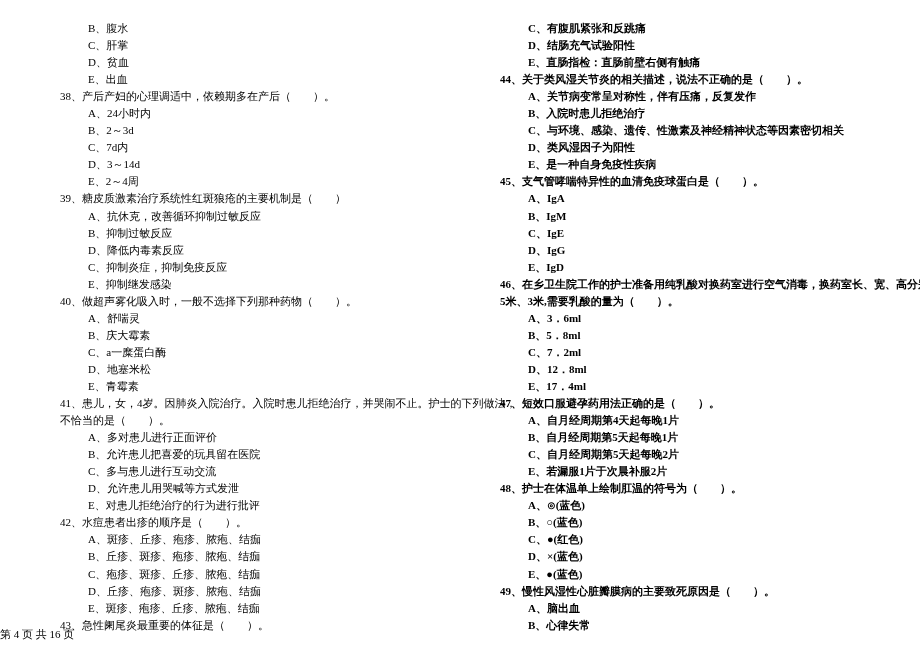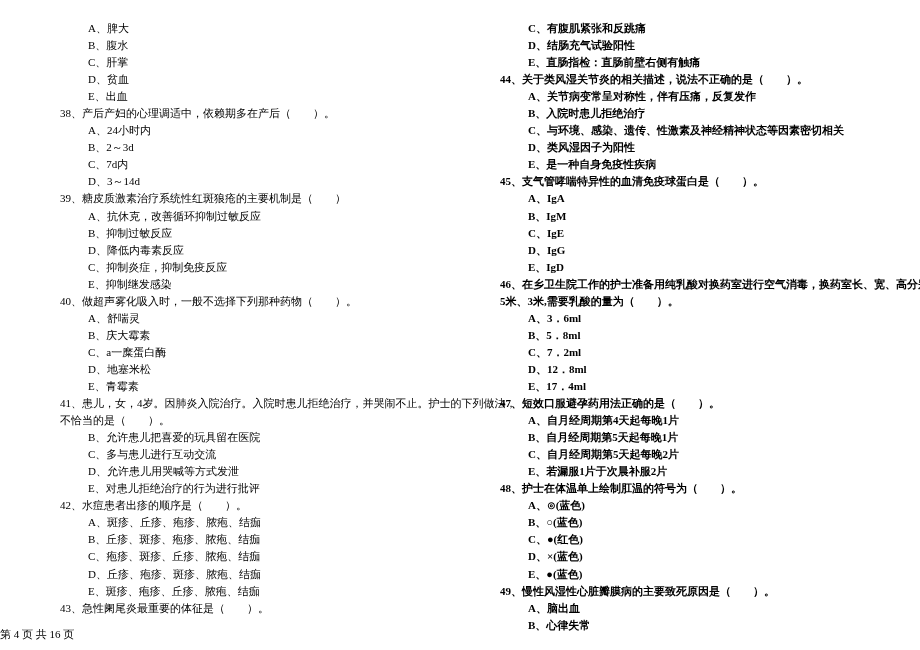--- a/index.html
+++ b/index.html
@@ -36,44 +36,45 @@
     width: 100%;
     text-align: left;
     font-size: 11px;
   }
 </style>
 </head>
 <body>
 
 <div class="page">
   <div class="col col-left" id="col-left">
-      <div class="line opt">A、脾大</div>
       <div class="line opt">B、腹水</div>
       <div class="line opt">C、肝掌</div>
       <div class="line opt">D、贫血</div>
       <div class="line opt">E、出血</div>
       <div class="line q">38、产后产妇的心理调适中，依赖期多在产后（　　）。</div>
       <div class="line opt">A、24小时内</div>
       <div class="line opt">B、2～3d</div>
       <div class="line opt">C、7d内</div>
       <div class="line opt">D、3～14d</div>
+      <div class="line opt">E、2～4周</div>
       <div class="line q">39、糖皮质激素治疗系统性红斑狼疮的主要机制是（　　）</div>
       <div class="line opt">A、抗休克，改善循环抑制过敏反应</div>
       <div class="line opt">B、抑制过敏反应</div>
       <div class="line opt">D、降低内毒素反应</div>
       <div class="line opt">C、抑制炎症，抑制免疫反应</div>
       <div class="line opt">E、抑制继发感染</div>
       <div class="line q">40、做超声雾化吸入时，一般不选择下列那种药物（　　）。</div>
       <div class="line opt">A、舒喘灵</div>
       <div class="line opt">B、庆大霉素</div>
       <div class="line opt">C、a一糜蛋白酶</div>
       <div class="line opt">D、地塞米松</div>
       <div class="line opt">E、青霉素</div>
       <div class="line q">41、患儿，女，4岁。因肺炎入院治疗。入院时患儿拒绝治疗，并哭闹不止。护士的下列做法，</div>
       <div class="line q">不恰当的是（　　）。</div>
+      <div class="line opt">A、多对患儿进行正面评价</div>
       <div class="line opt">B、允许患儿把喜爱的玩具留在医院</div>
       <div class="line opt">C、多与患儿进行互动交流</div>
       <div class="line opt">D、允许患儿用哭喊等方式发泄</div>
       <div class="line opt">E、对患儿拒绝治疗的行为进行批评</div>
       <div class="line q">42、水痘患者出疹的顺序是（　　）。</div>
       <div class="line opt">A、斑疹、丘疹、疱疹、脓疱、结痂</div>
       <div class="line opt">B、丘疹、斑疹、疱疹、脓疱、结痂</div>
       <div class="line opt">C、疱疹、斑疹、丘疹、脓疱、结痂</div>
       <div class="line opt">D、丘疹、疱疹、斑疹、脓疱、结痂</div>
       <div class="line opt">E、斑疹、疱疹、丘疹、脓疱、结痂</div>

